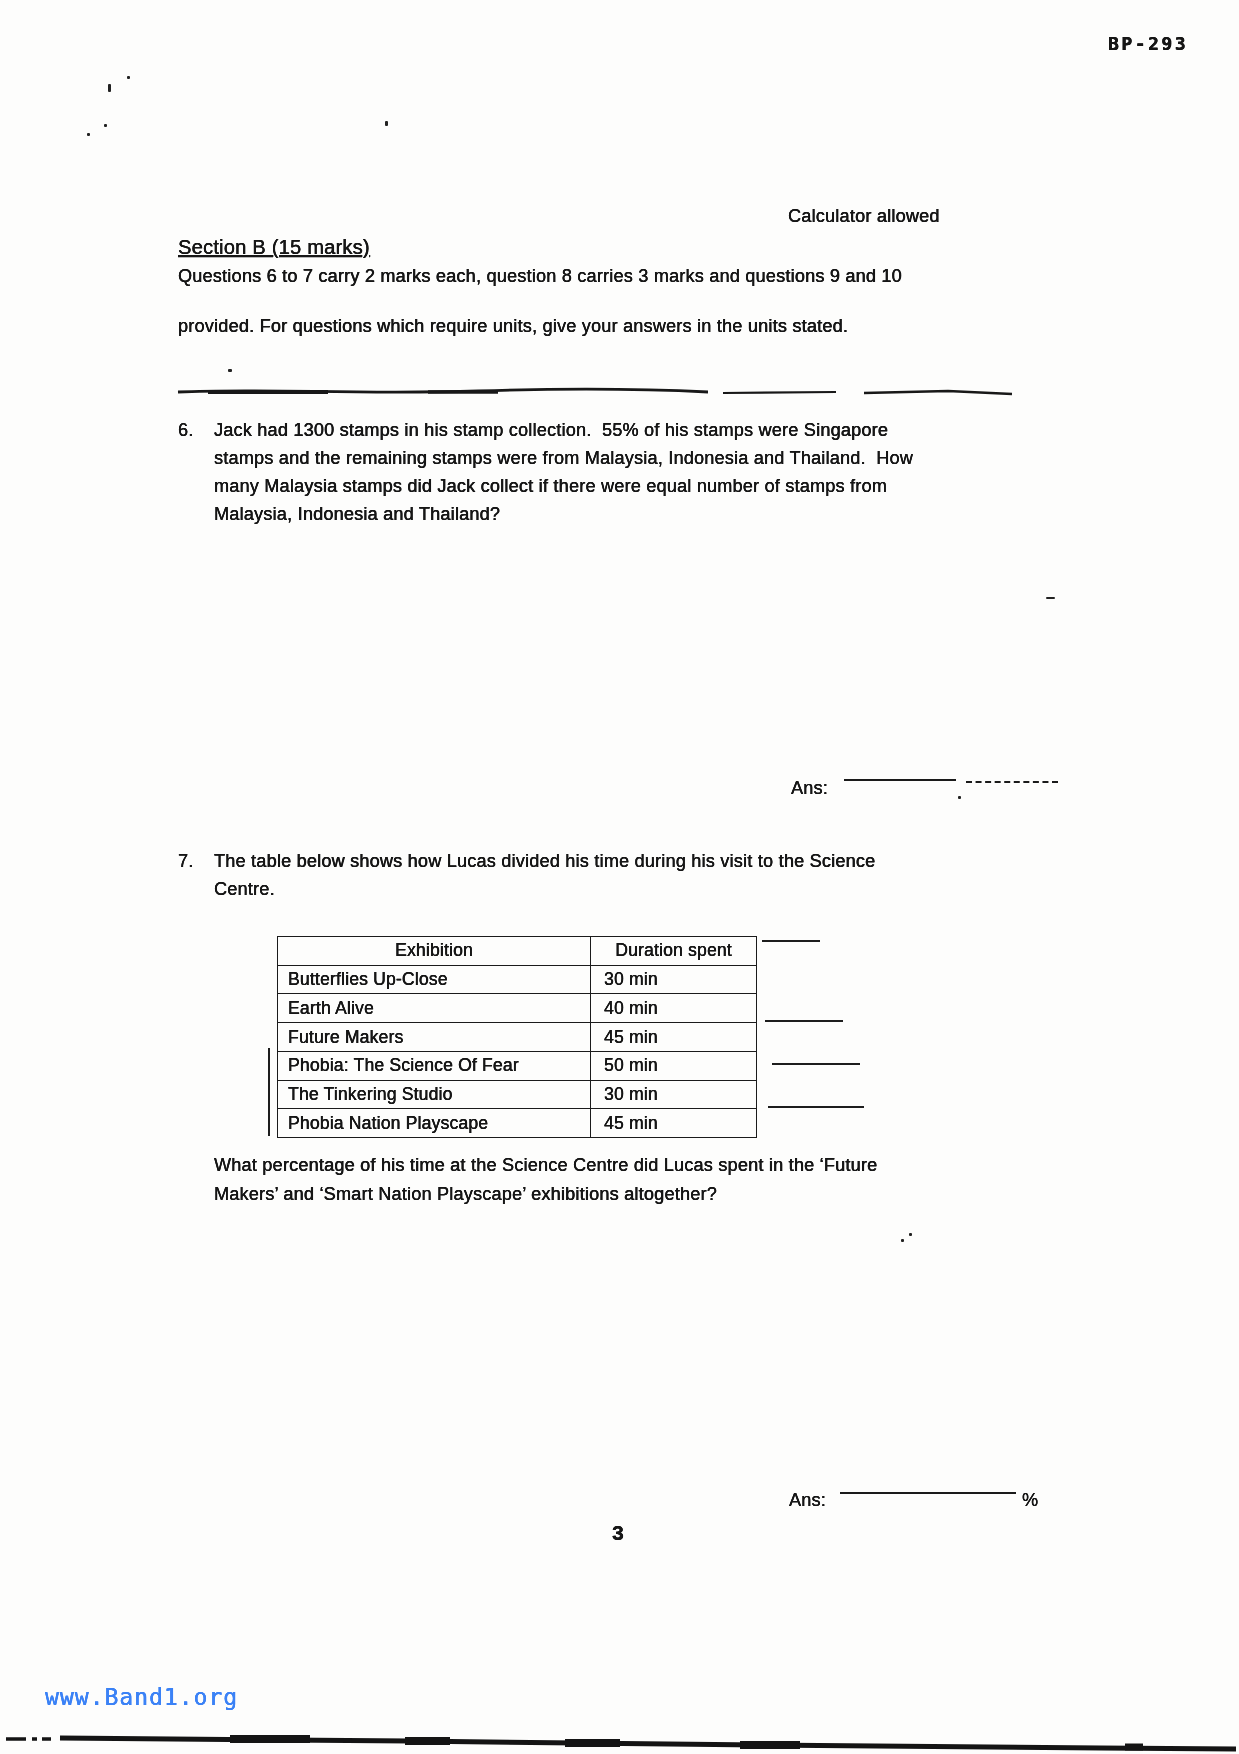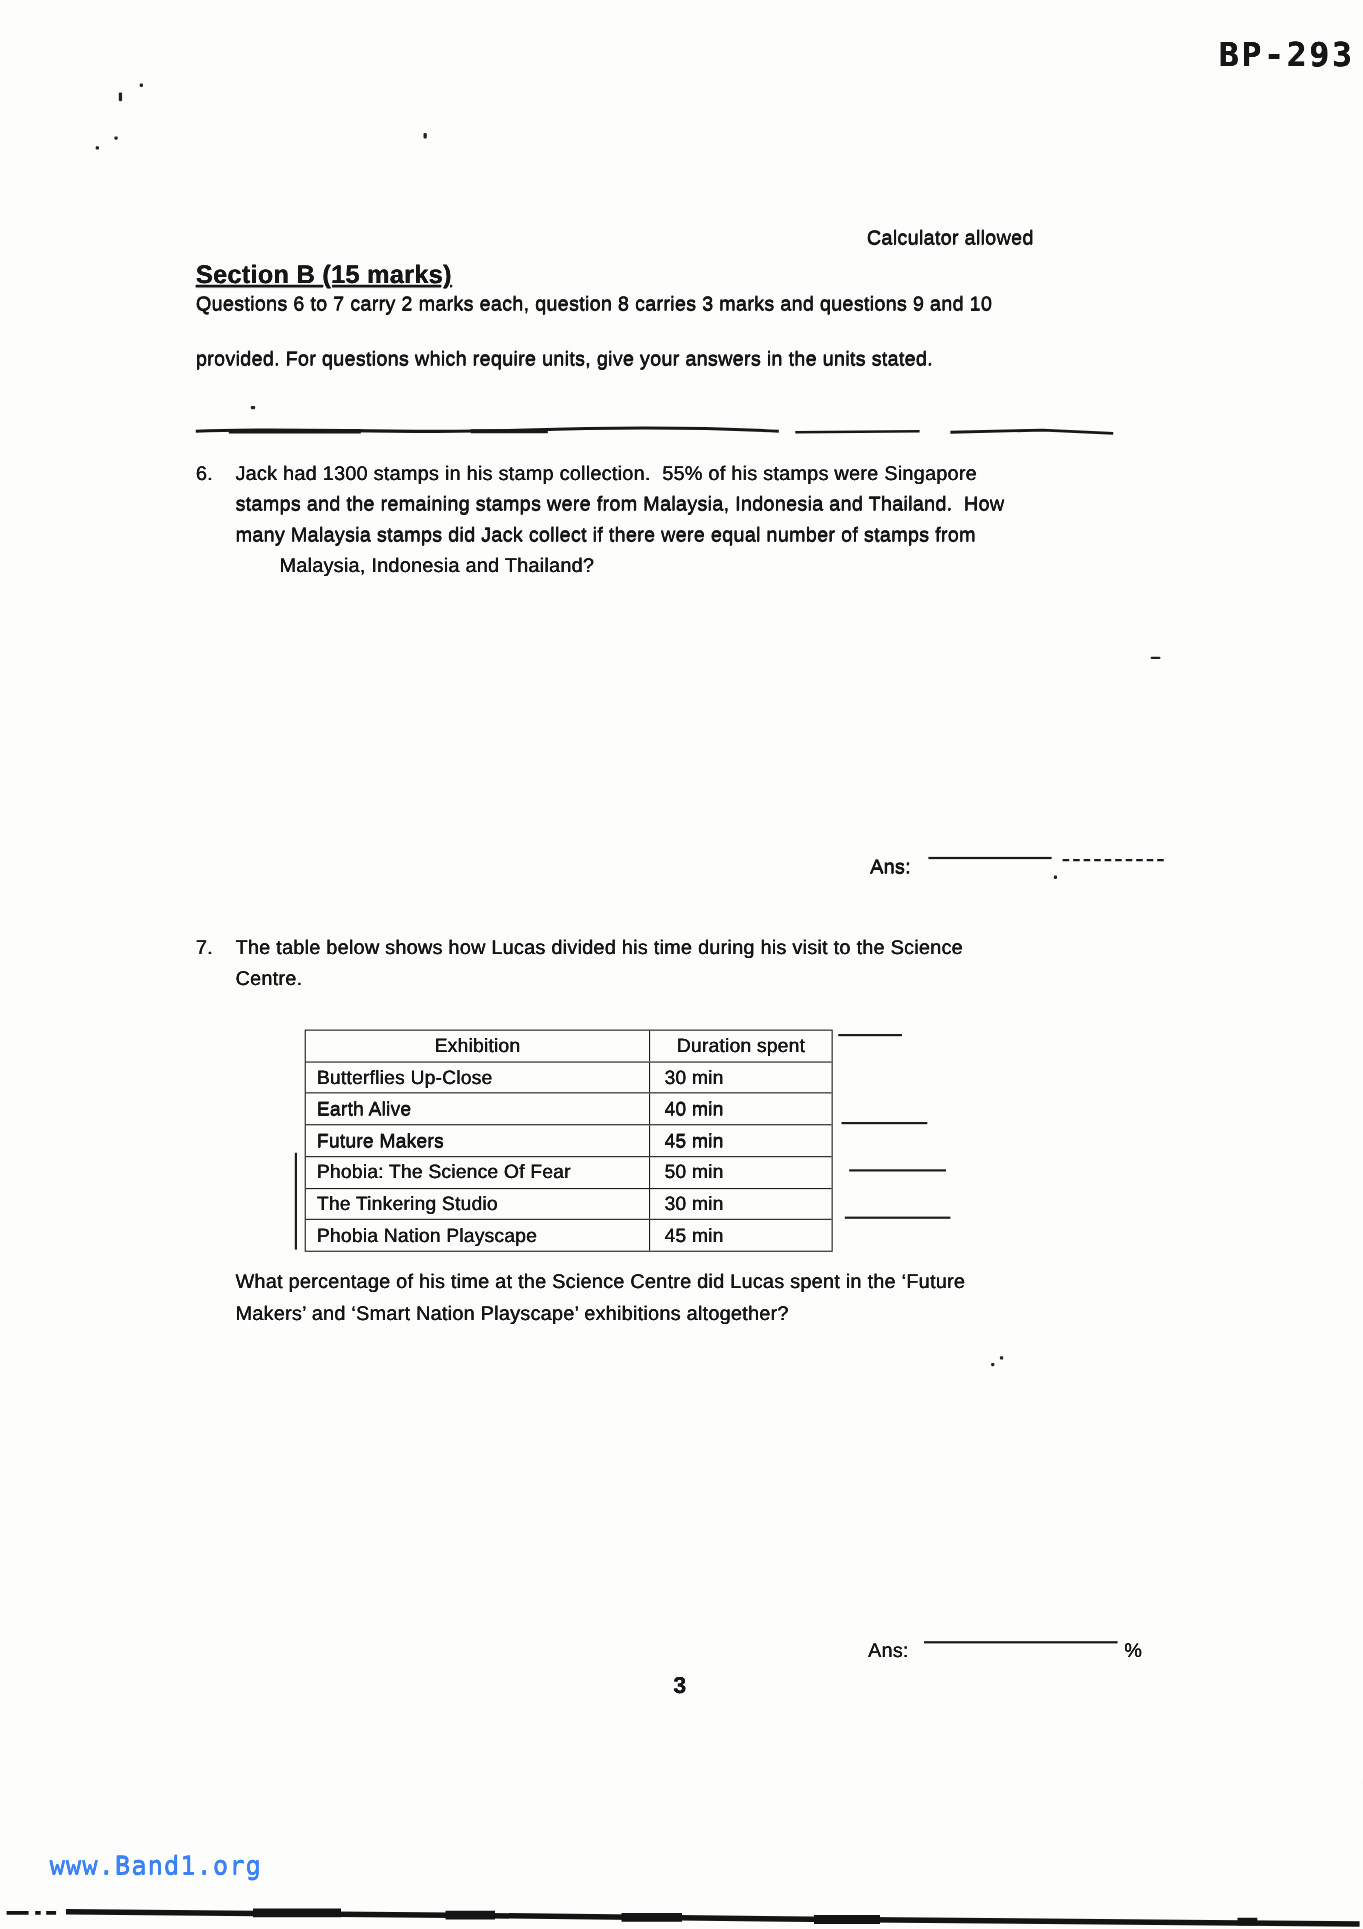--- a/index.html
+++ b/index.html
@@ -7,22 +7,22 @@
     position:relative; width:1239px; height:1754px; margin:0 auto;
     background:#fdfdfc; color:#161616; overflow:hidden;
     font-family:"Liberation Sans", sans-serif;
   }
   .t {
     position:absolute; white-space:pre;
     text-shadow: 0.35px 0 0 currentColor, 0 0.3px 0 currentColor;
     letter-spacing:0.25px;
   }
   .body-text { font-size:18px; }
-  .bp-code { font-size:30px; letter-spacing:2.5px; font-weight:bold; font-family:"DejaVu Sans Mono","Liberation Mono",monospace; }
-  .sec-head { font-size:23px; font-weight:bold; text-decoration:underline; }
+  .bp-code { font-size:18px; letter-spacing:2.5px; font-weight:bold; font-family:"DejaVu Sans Mono","Liberation Mono",monospace; }
+  .sec-head { font-size:20px; font-weight:normal; text-decoration:underline; }
   .ans-label { font-size:18px; }
   .blank { position:absolute; border-bottom:2px solid #1a1a1a; }
   .blank.dashy { border-bottom-style:dashed; }
   .pgnum { font-size:21px; font-weight:bold; }
   .watermark { font-family:"DejaVu Sans Mono","Liberation Mono",monospace; font-size:23px; letter-spacing:1px; color:#3b82f6; }
   .speck { position:absolute; background:#222; border-radius:1px; }
   .artifact { position:absolute; background:#1d1d1d; }
   svg { position:absolute; }
 
   
@@ -70,21 +70,21 @@
     <path d="M716,9 L800,7 L864,10" stroke="#181818" stroke-width="2.6" fill="none"></path>
     <path d="M60,8 h120" stroke="#181818" stroke-width="4.2" fill="none"></path>
     <path d="M280,8 h70" stroke="#181818" stroke-width="3.6" fill="none"></path>
   </svg>
   <div class="speck" style="left:228px; top:369px; width:4px; height:3px;"></div>
 
   <div class="t body-text" style="left:178px; top:420px;">6.</div>
   <div class="t body-text" style="left:214px; top:420px;">Jack had 1300 stamps in his stamp collection.  55% of his stamps were Singapore</div>
   <div class="t body-text" style="left:214px; top:476px;">many Malaysia stamps did Jack collect if there were equal number of stamps from</div>
   <div class="t body-text" style="left:214px; top:448px;">stamps and the remaining stamps were from Malaysia, Indonesia and Thailand.  How</div>
-  <div class="t body-text" style="left:214px; top:504px;margin-left:40px;">Malaysia, Indonesia and Thailand?</div>
+  <div class="t body-text" style="left:214px; top:504px;">Malaysia, Indonesia and Thailand?</div>
 
   <div class="t ans-label" style="left:791px; top:778px;">Ans:</div>
   <div class="blank" style="left:844px; top:779px; width:112px;"></div>
   <div class="blank dashy" style="left:966px; top:781px; width:92px;"></div>
   <div class="speck" style="left:958px; top:796px; width:3px; height:3px;"></div>
 
   <div class="t body-text" style="left:178px; top:851px;">7.</div>
   <div class="t body-text" style="left:214px; top:851px;">The table below shows how Lucas divided his time during his visit to the Science</div>
   <div class="t body-text" style="left:214px; top:879px;">Centre.</div>
 

